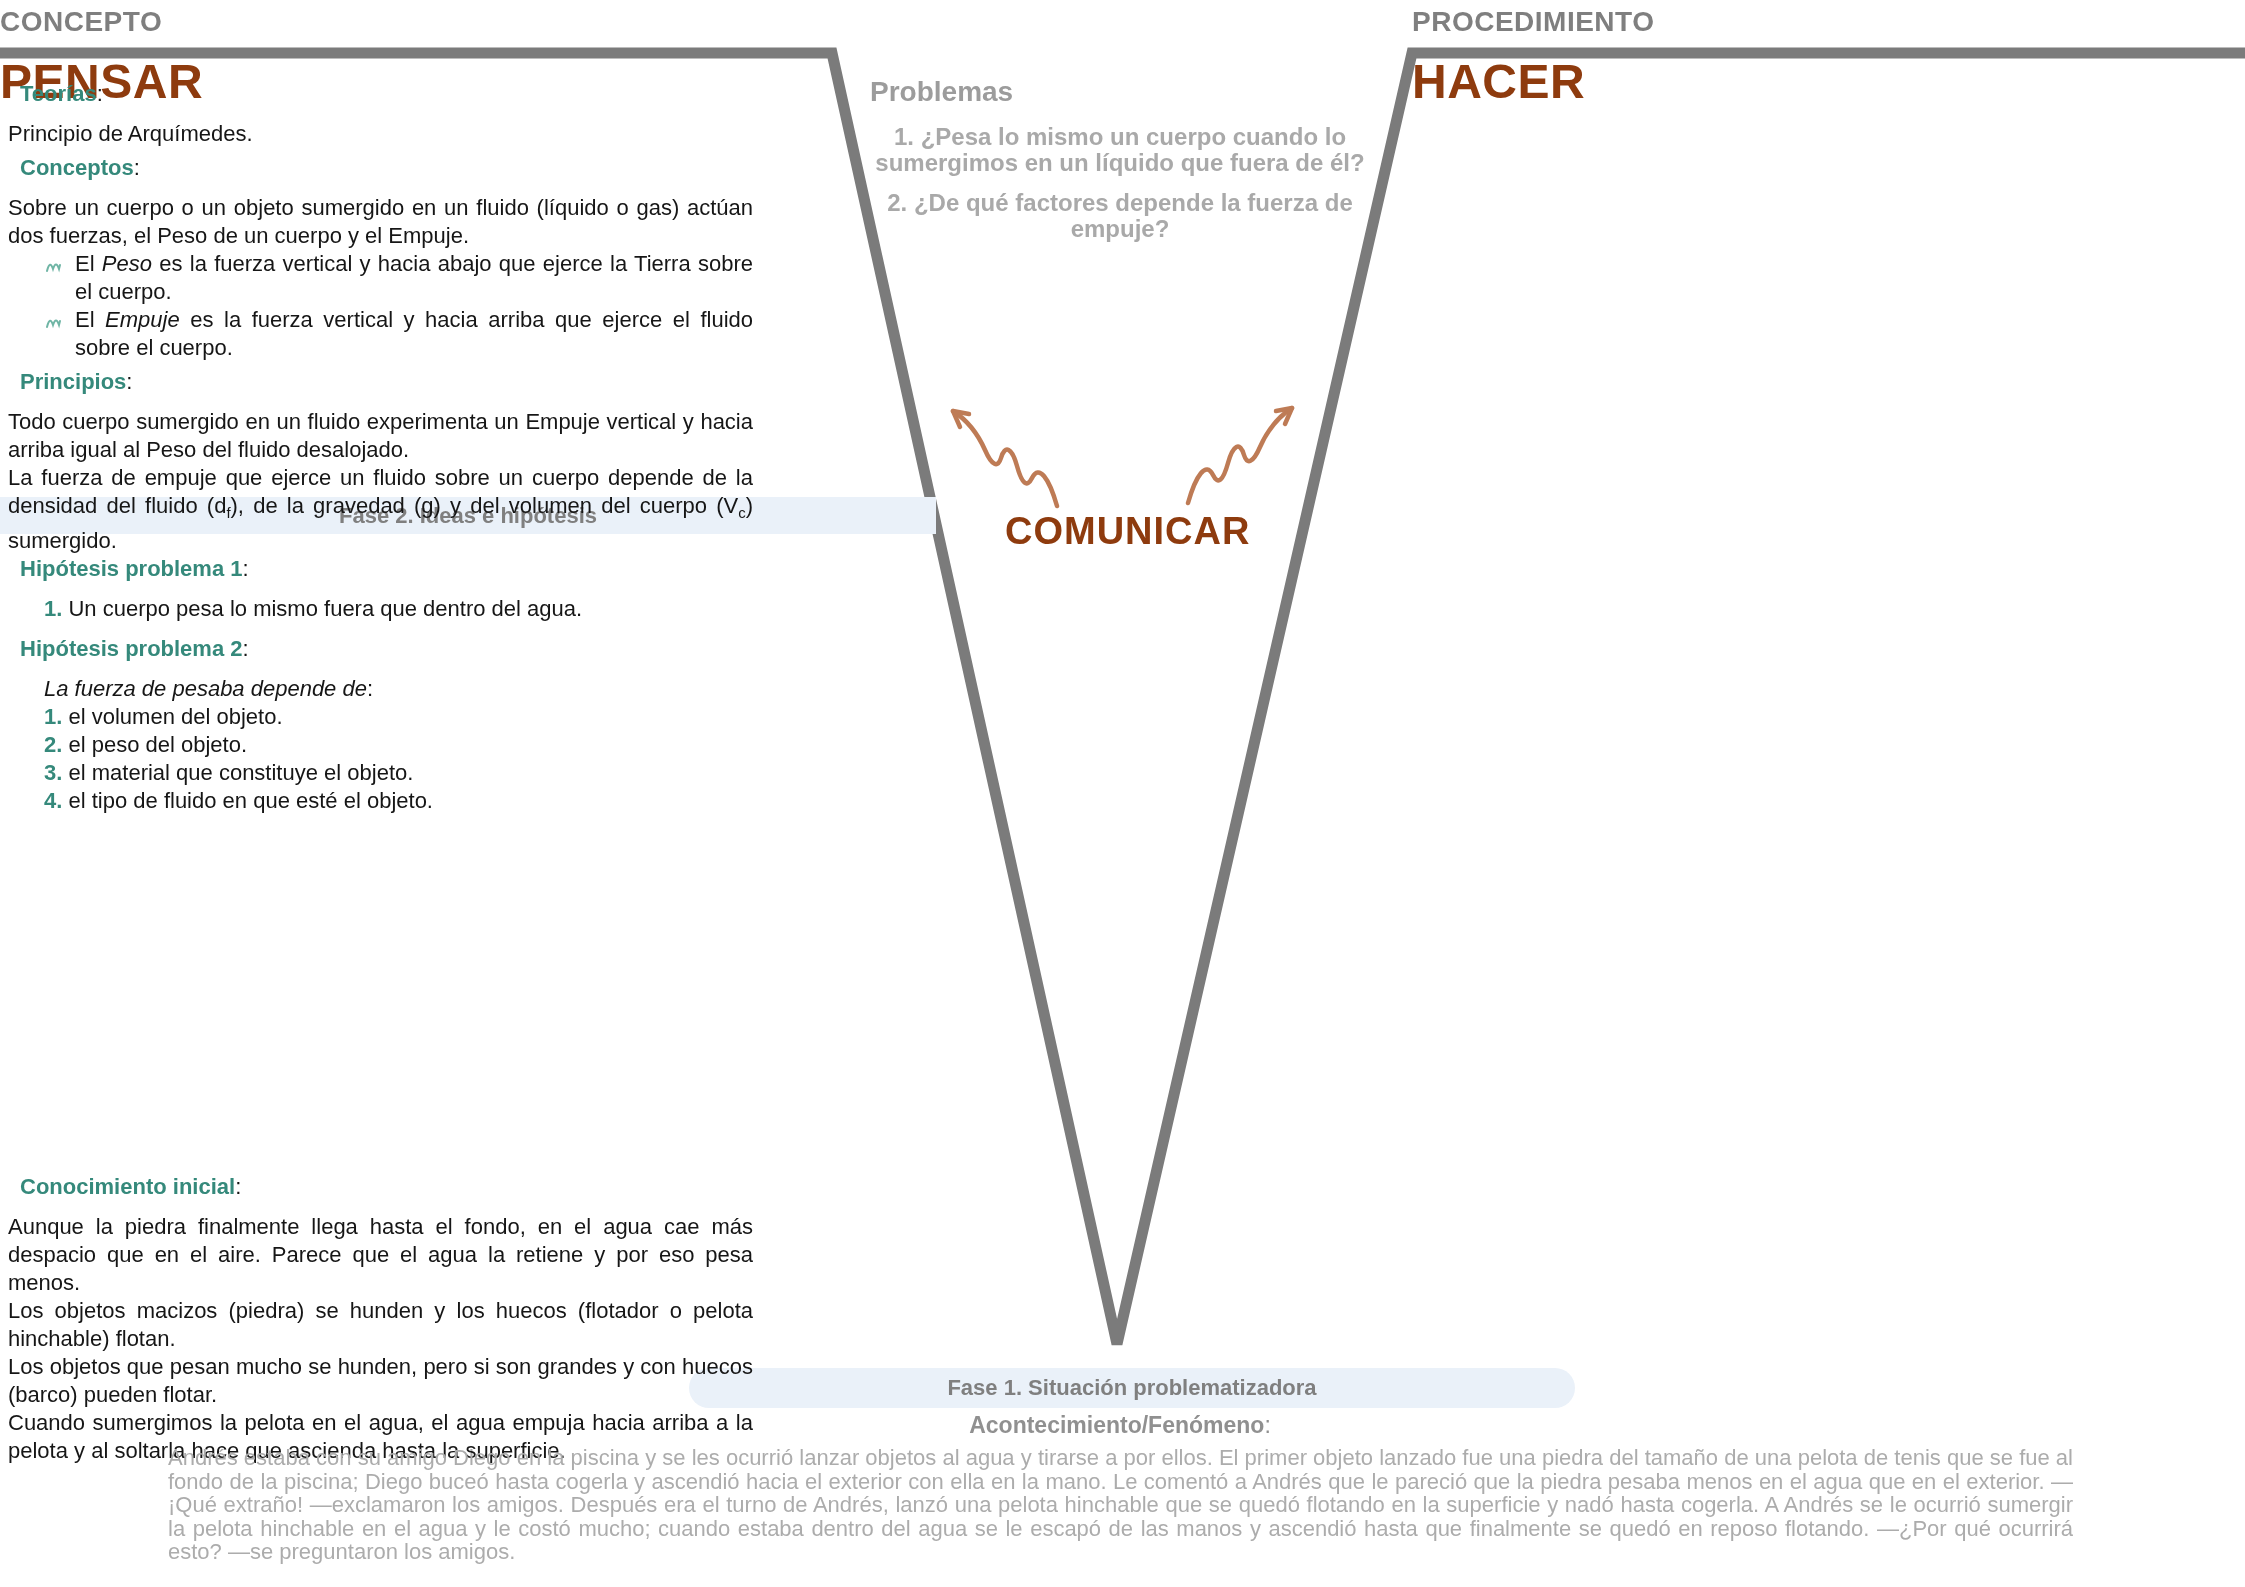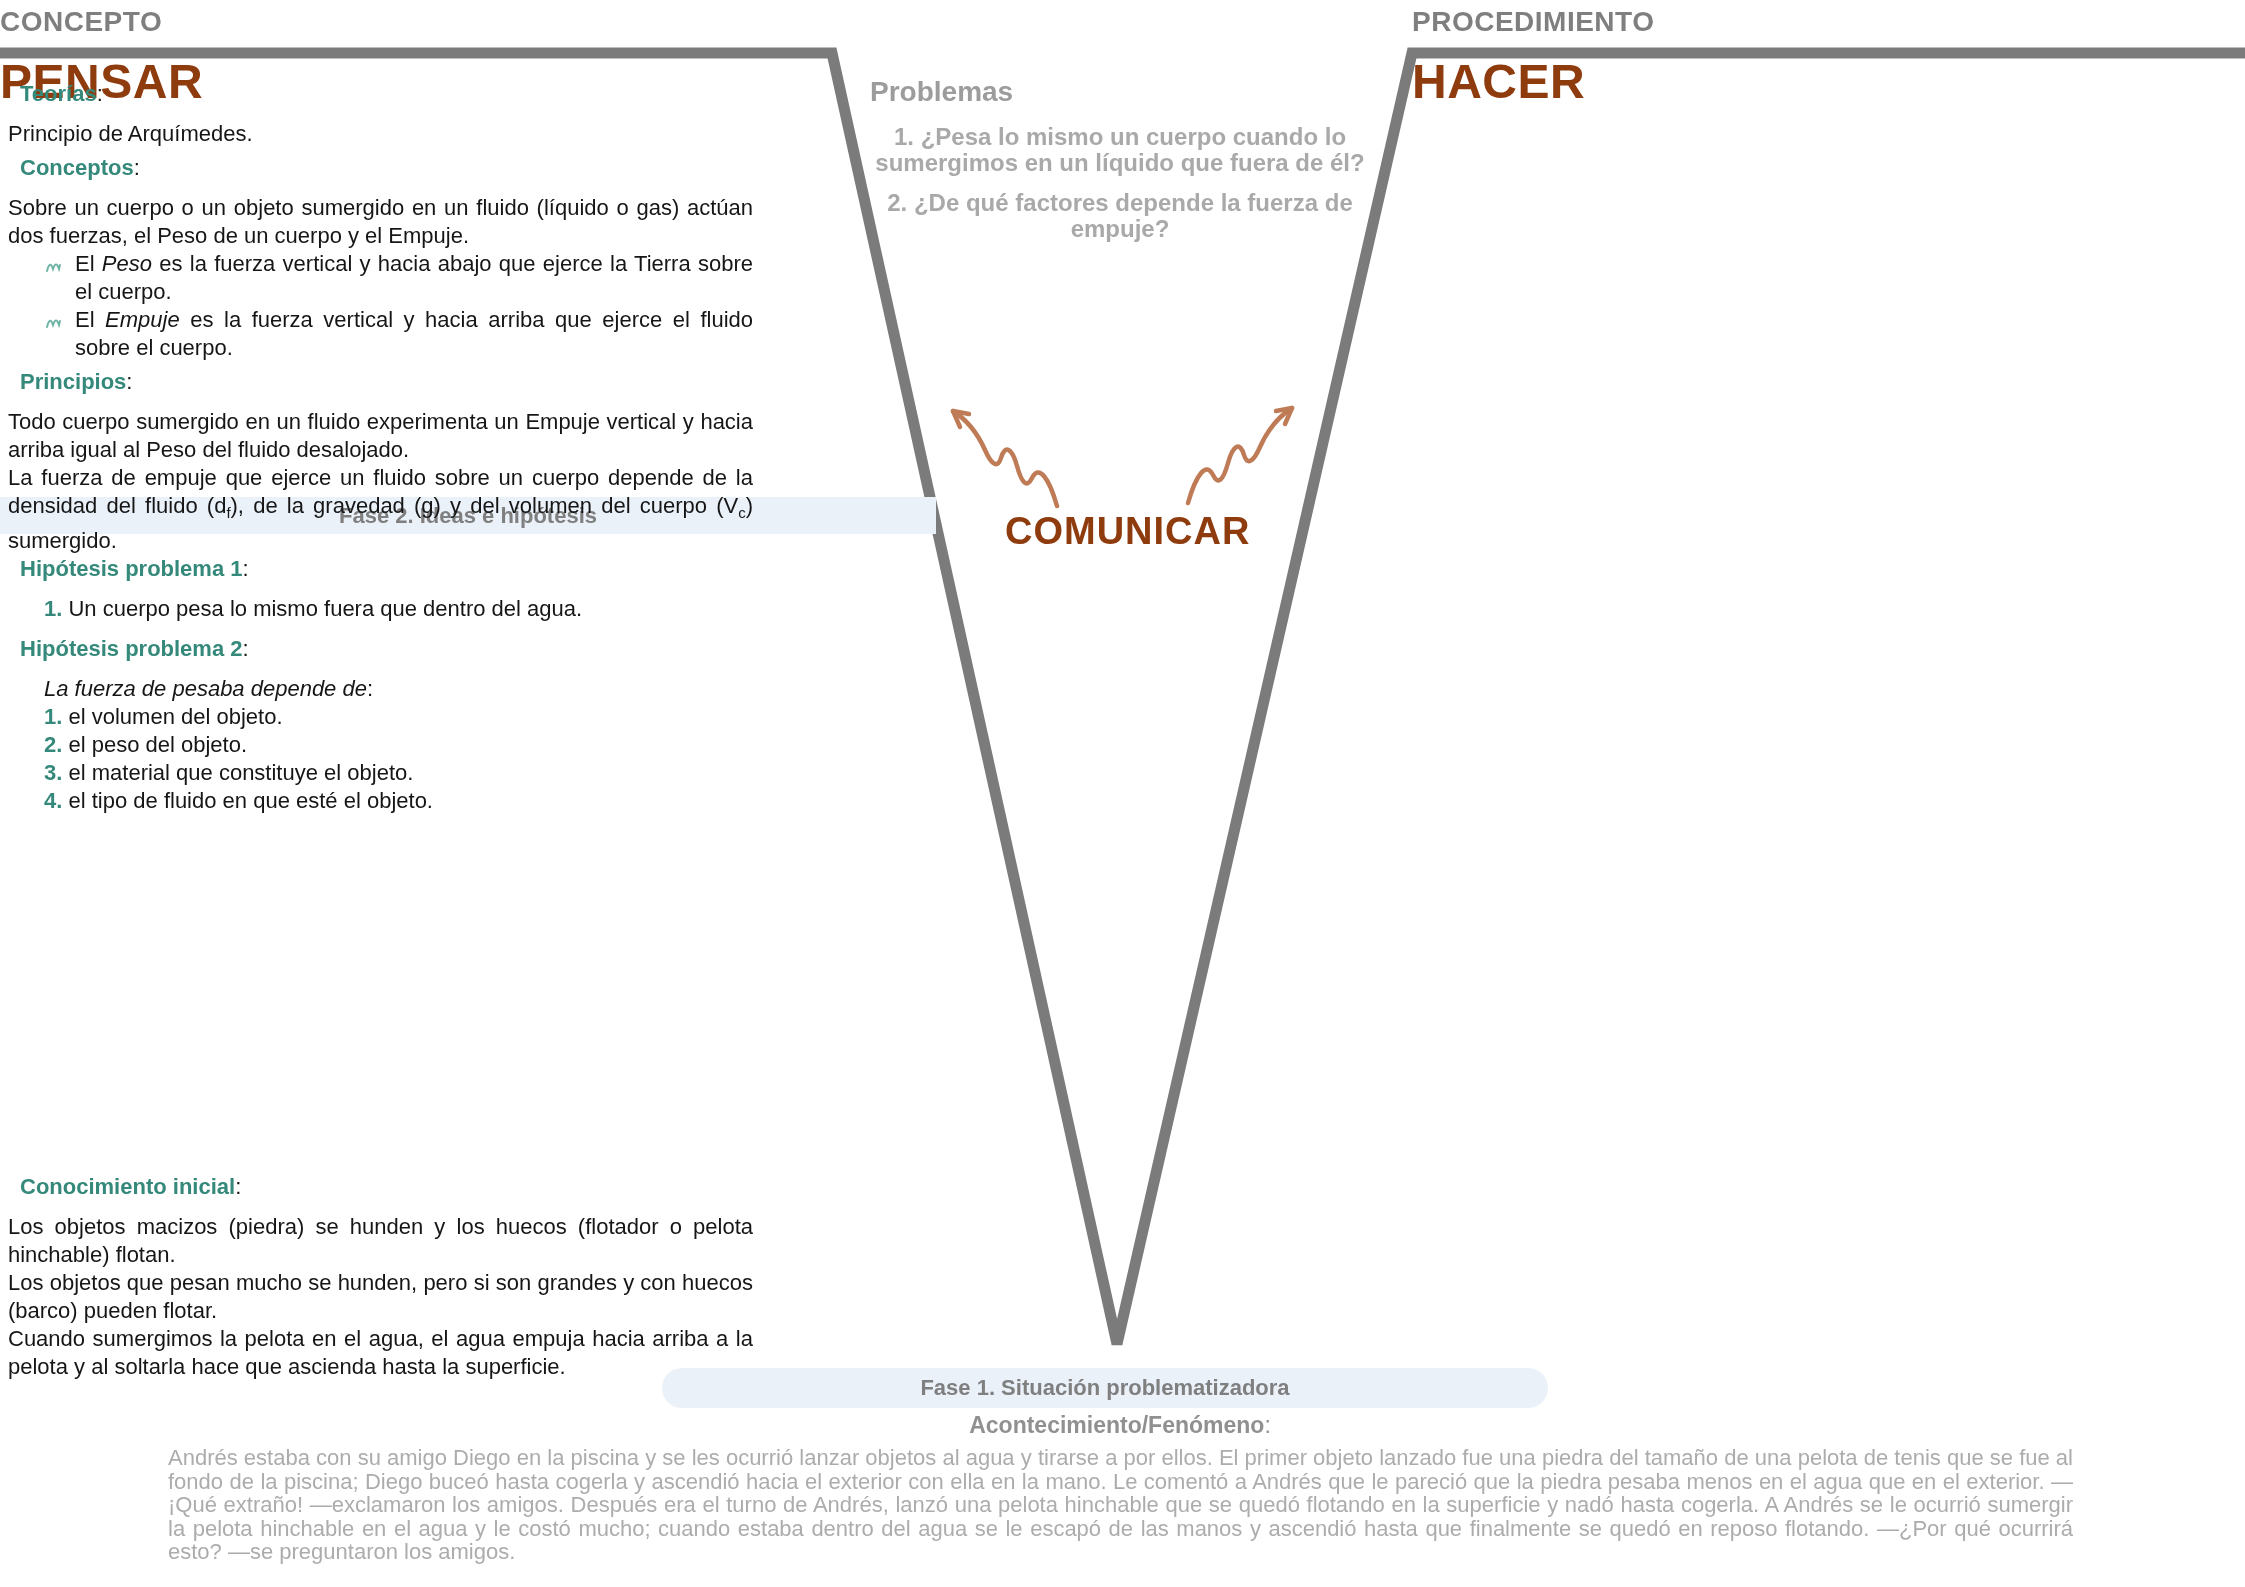--- a/index.html
+++ b/index.html
@@ -45,21 +45,21 @@
   sub{font-size:0.68em;}
   .bullet{display:flex;margin-left:37px;}
   .bullet-icon{flex:0 0 30px;padding-top:4px;}
   .bullet-text{margin:0;flex:1;text-align:justify;}
   .hip-item{margin:0 0 0 36px;text-align:left;}
   .hip-item .num{color:var(--teal);font-weight:bold;}
   .hip-intro{margin:0 0 0 36px;text-align:left;}
   
   .band{position:absolute;background:var(--band_bg);z-index:1;display:flex;align-items:center;justify-content:center;}
   .band-f2{left:0;top:497px;width:936px;height:37px;}
-  .band-f1{left:662px;top:1368px;width:886px;height:40px;border-radius:20px;}
+  .band-f1{left:689px;top:1368px;width:886px;height:40px;border-radius:20px;}
   .band .band-title{font-size:22px;font-weight:bold;color:var(--gray_heading);white-space:nowrap;}
   
   .problemas{position:absolute;left:870px;top:76px;width:500px;z-index:2;
     font-size:28px;font-weight:bold;color:var(--gray_problemas);}
   .questions{position:absolute;left:870px;top:124px;width:500px;text-align:center;z-index:2;
     font-size:24px;line-height:26px;font-weight:bold;color:var(--gray_questions);}
   .questions .q{margin:0 0 14px 0;}
   .comunicar{position:absolute;left:1005px;top:510px;z-index:2;
     font-size:38px;font-weight:bold;letter-spacing:1px;color:var(--brown);}
   .arrow-svg{position:absolute;z-index:2;}
@@ -134,20 +134,21 @@
     <p class="h-teal"><span class="lbl">Hipótesis problema 2</span><span class="colon">:</span></p>
     <p class="hip-intro"><span class="it">La fuerza de pesaba depende de</span><span>:</span></p>
     <p class="hip-item"><span class="num">1.</span> <span>el volumen del objeto.</span></p>
     <p class="hip-item"><span class="num">2.</span> <span>el peso del objeto.</span></p>
     <p class="hip-item"><span class="num">3.</span> <span>el material que constituye el objeto.</span></p>
     <p class="hip-item"><span class="num">4.</span> <span>el tipo de fluido en que esté el objeto.</span></p>
   </div>
 
   <div class="leftcol sec-con">
     <p class="h-teal"><span class="lbl">Conocimiento inicial</span><span class="colon">:</span></p>
+    <p class="body">Aunque la piedra finalmente llega hasta el fondo, en el agua cae más despacio que en el aire. Parece que el agua la retiene y por eso pesa menos.</p>
     <p class="body">Los objetos macizos (piedra) se hunden y los huecos (flotador o pelota hinchable) flotan.</p>
     <p class="body">Los objetos que pesan mucho se hunden, pero si son grandes y con huecos (barco) pueden flotar.</p>
     <p class="body">Cuando sumergimos la pelota en el agua, el agua empuja hacia arriba a la pelota y al soltarla hace que ascienda hasta la superficie.</p>
   </div>
 
   <div class="problemas">Problemas</div>
   <div class="questions">
     <p class="q">1. ¿Pesa lo mismo un cuerpo cuando lo sumergimos en un líquido que fuera de él?</p>
     <p class="q">2. ¿De qué factores depende la fuerza de empuje?</p>
   </div>

